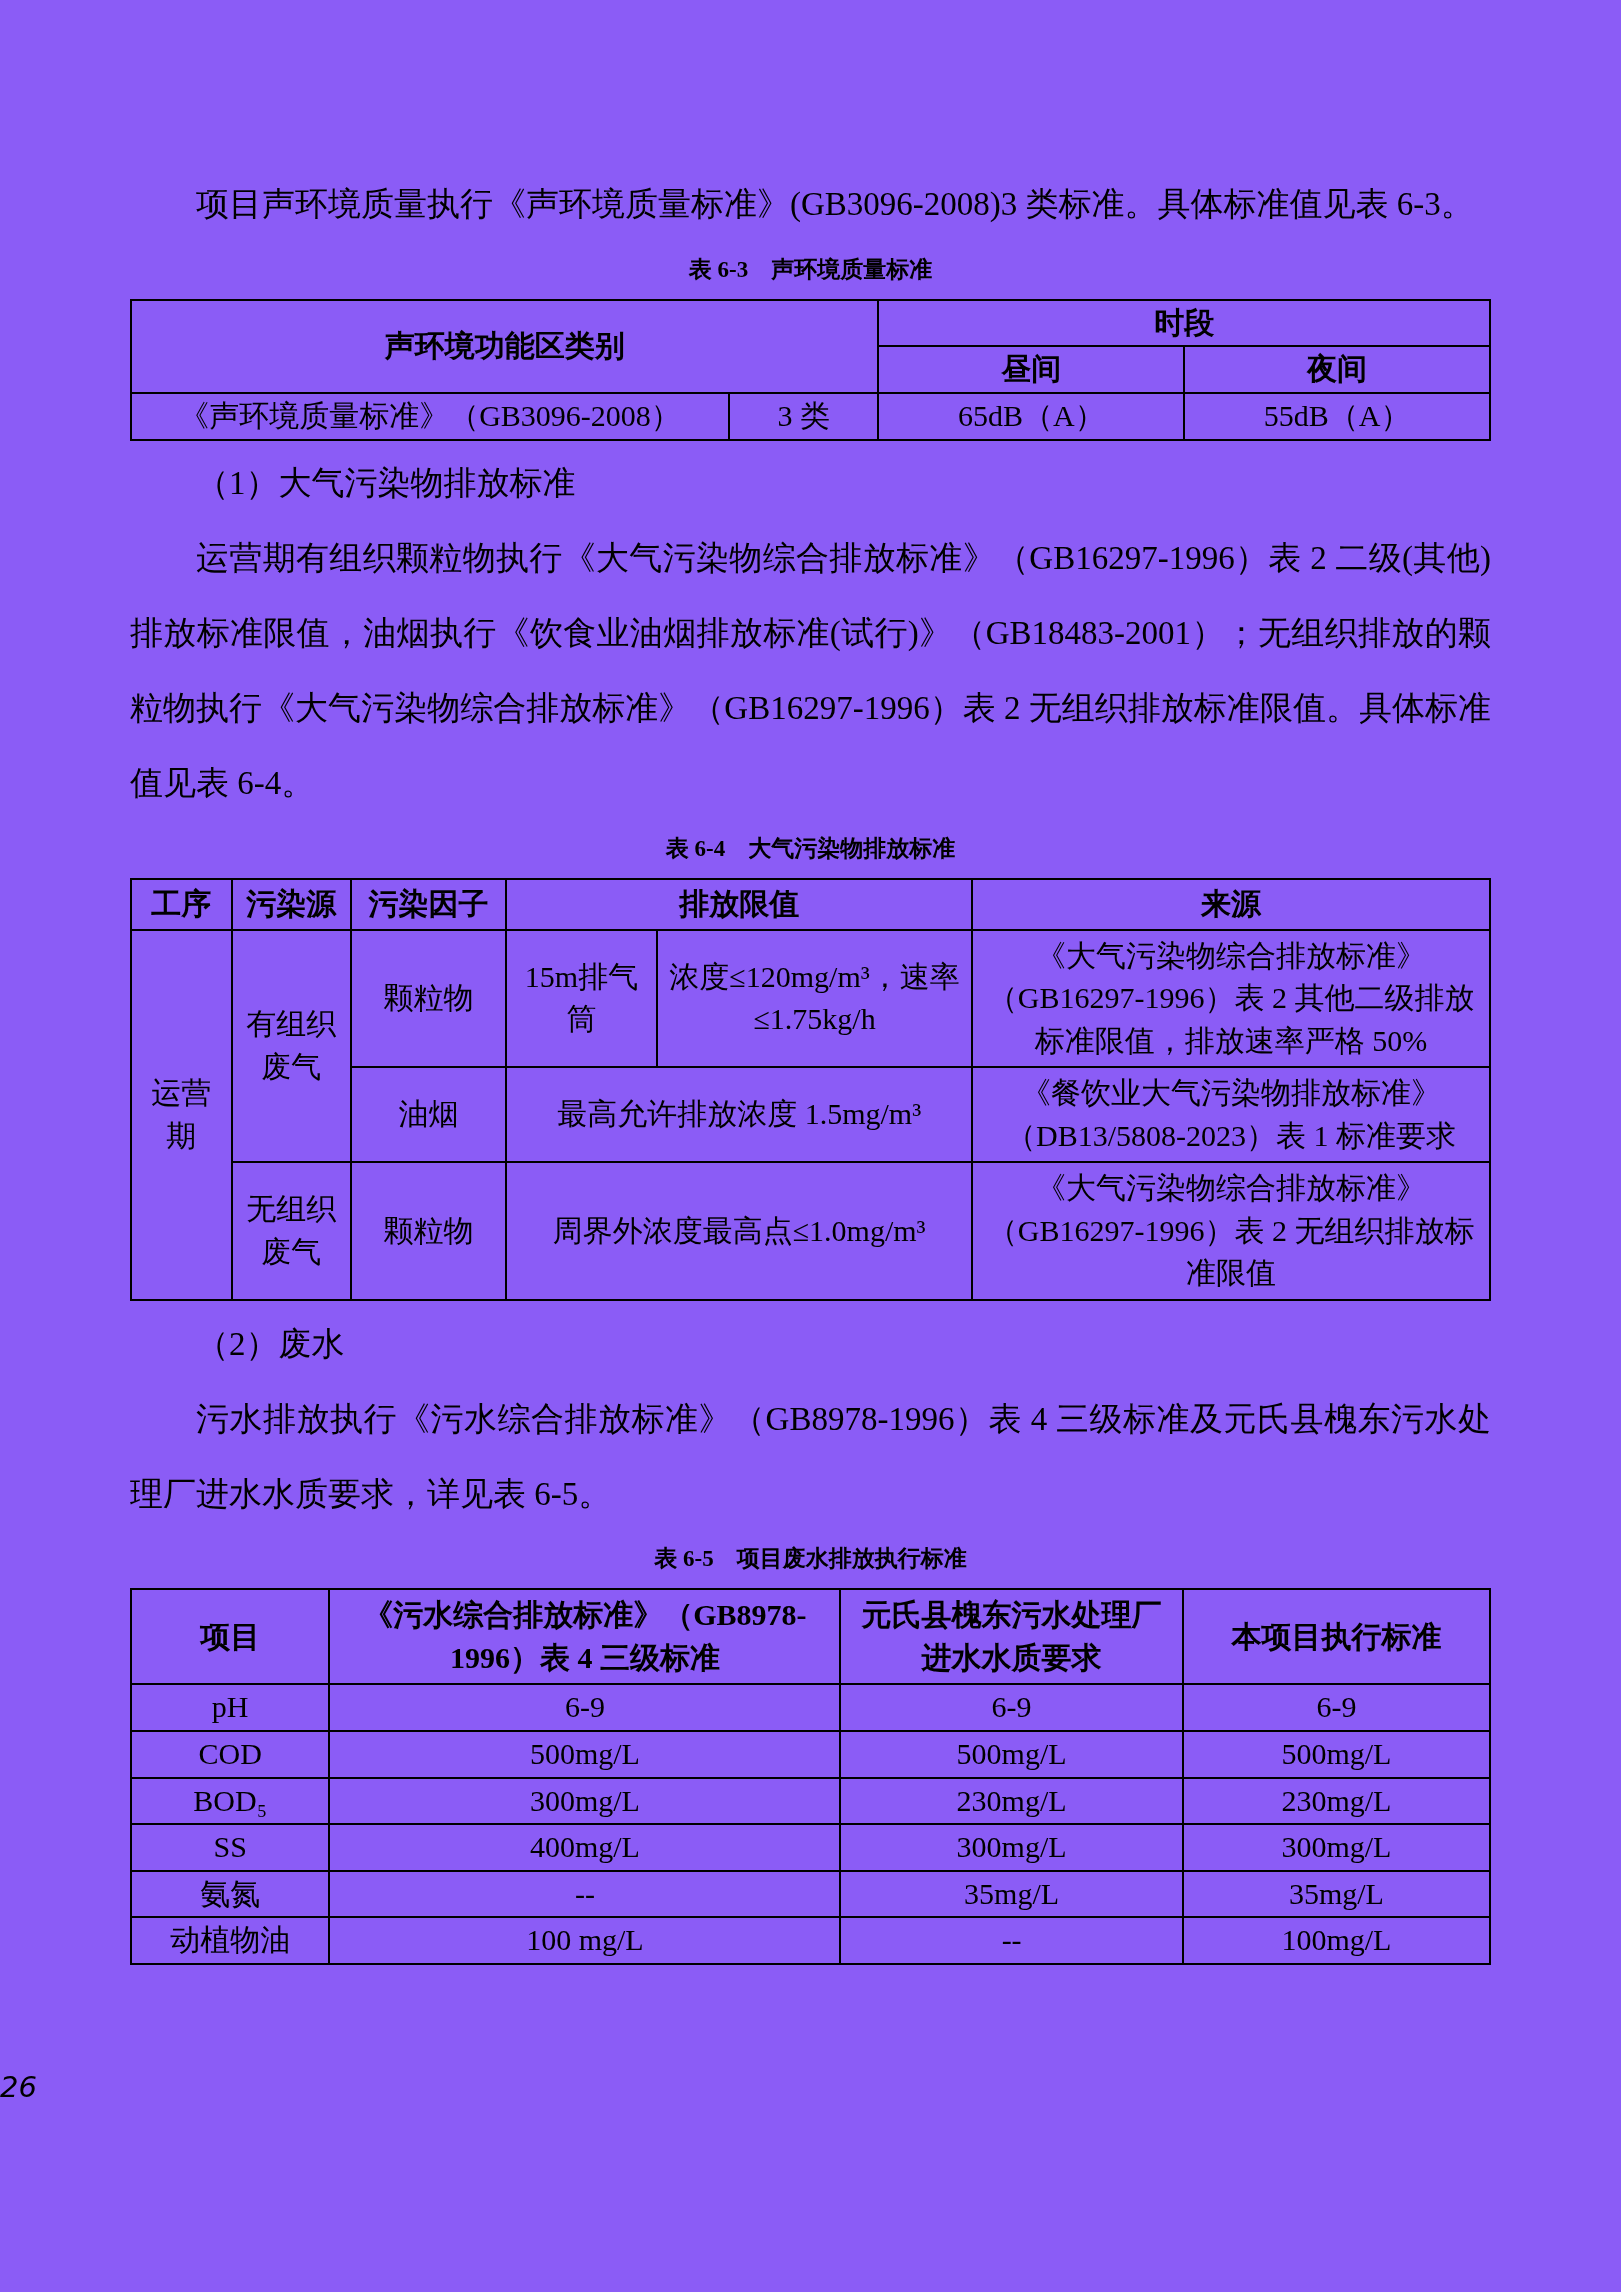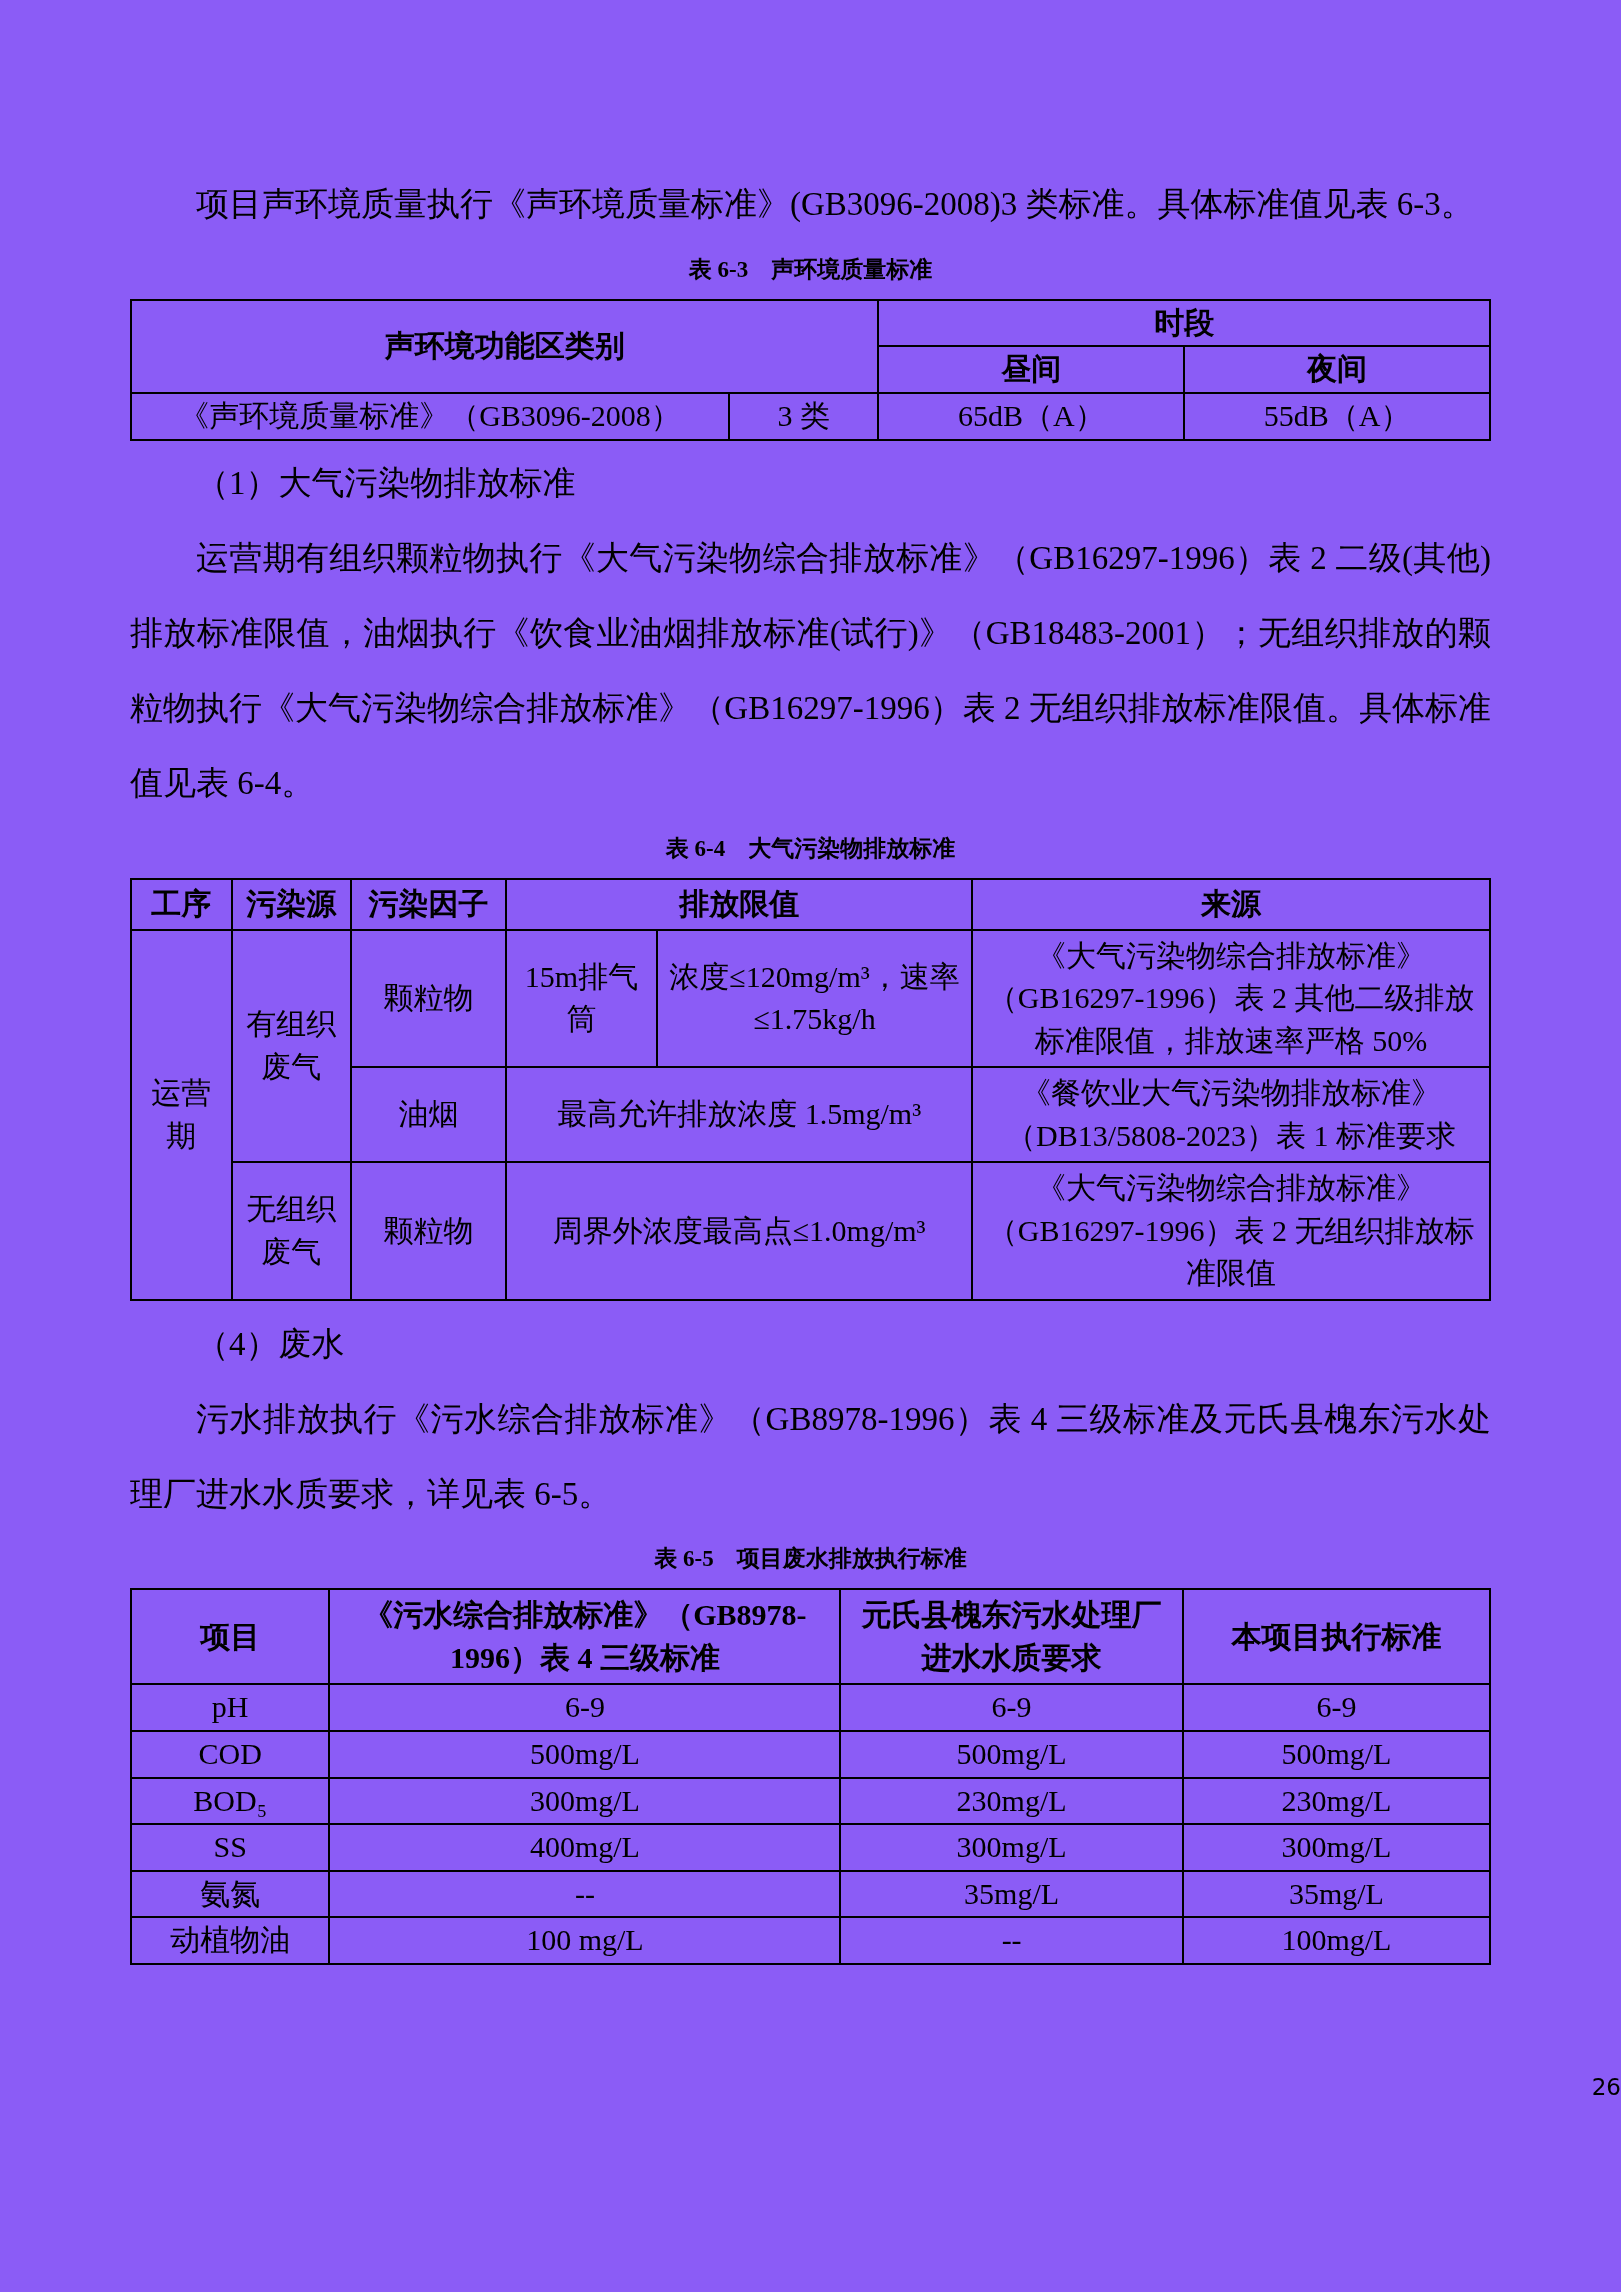--- a/index.html
+++ b/index.html
@@ -59,24 +59,25 @@
   table.tbl th { font-weight: bold; }
   table.t63 th, table.t63 td { height: 37px; padding: 1px 7.8px; }
   table.t64 td { padding: 3.9px 7.8px; }
   table.t65 td { height: 39px; padding: 1px 7.8px; }
   table.t65 th { height: 53px; padding: 3.9px 7.8px; }
   .page-number {
     position: absolute;
     bottom: 188px;
     left: 0;
     width: 100%;
-    text-align: right;
+    text-align: left;
     font-family: "DejaVu Sans", "Liberation Sans", sans-serif;
-    font-size: 23px;
+    font-size: 29px;
     line-height: 35px;
+    font-style: italic;
   }
 </style>
 </head>
 <body>
 
 <div class="page">
   <div class="content">
 
     <p class="body-text">项目声环境质量执行《声环境质量标准》(GB3096-2008)3 类标准。具体标准值见表 6-3。</p>
 
@@ -146,21 +147,21 @@
         </tr>
         <tr>
           <td>无组织废气</td>
           <td>颗粒物</td>
           <td colspan="2">周界外浓度最高点≤1.0mg/m³</td>
           <td>《大气污染物综合排放标准》（GB16297-1996）表 2 无组织排放标准限值</td>
         </tr>
       </tbody>
     </table>
 
-    <p class="body-text">（4）废水</p>
+    <p class="body-text">（2）废水</p>
 
     <p class="body-text">污水排放执行《污水综合排放标准》（GB8978-1996）表 4 三级标准及元氏县槐东污水处理厂进水水质要求，详见表 6-5。</p>
 
     <div class="table-caption">表 6-5　项目废水排放执行标准</div>
 
     <table class="tbl t65">
       <colgroup>
         <col style="width:14.6%">
           <col style="width:37.6%">
           <col style="width:25.2%">

